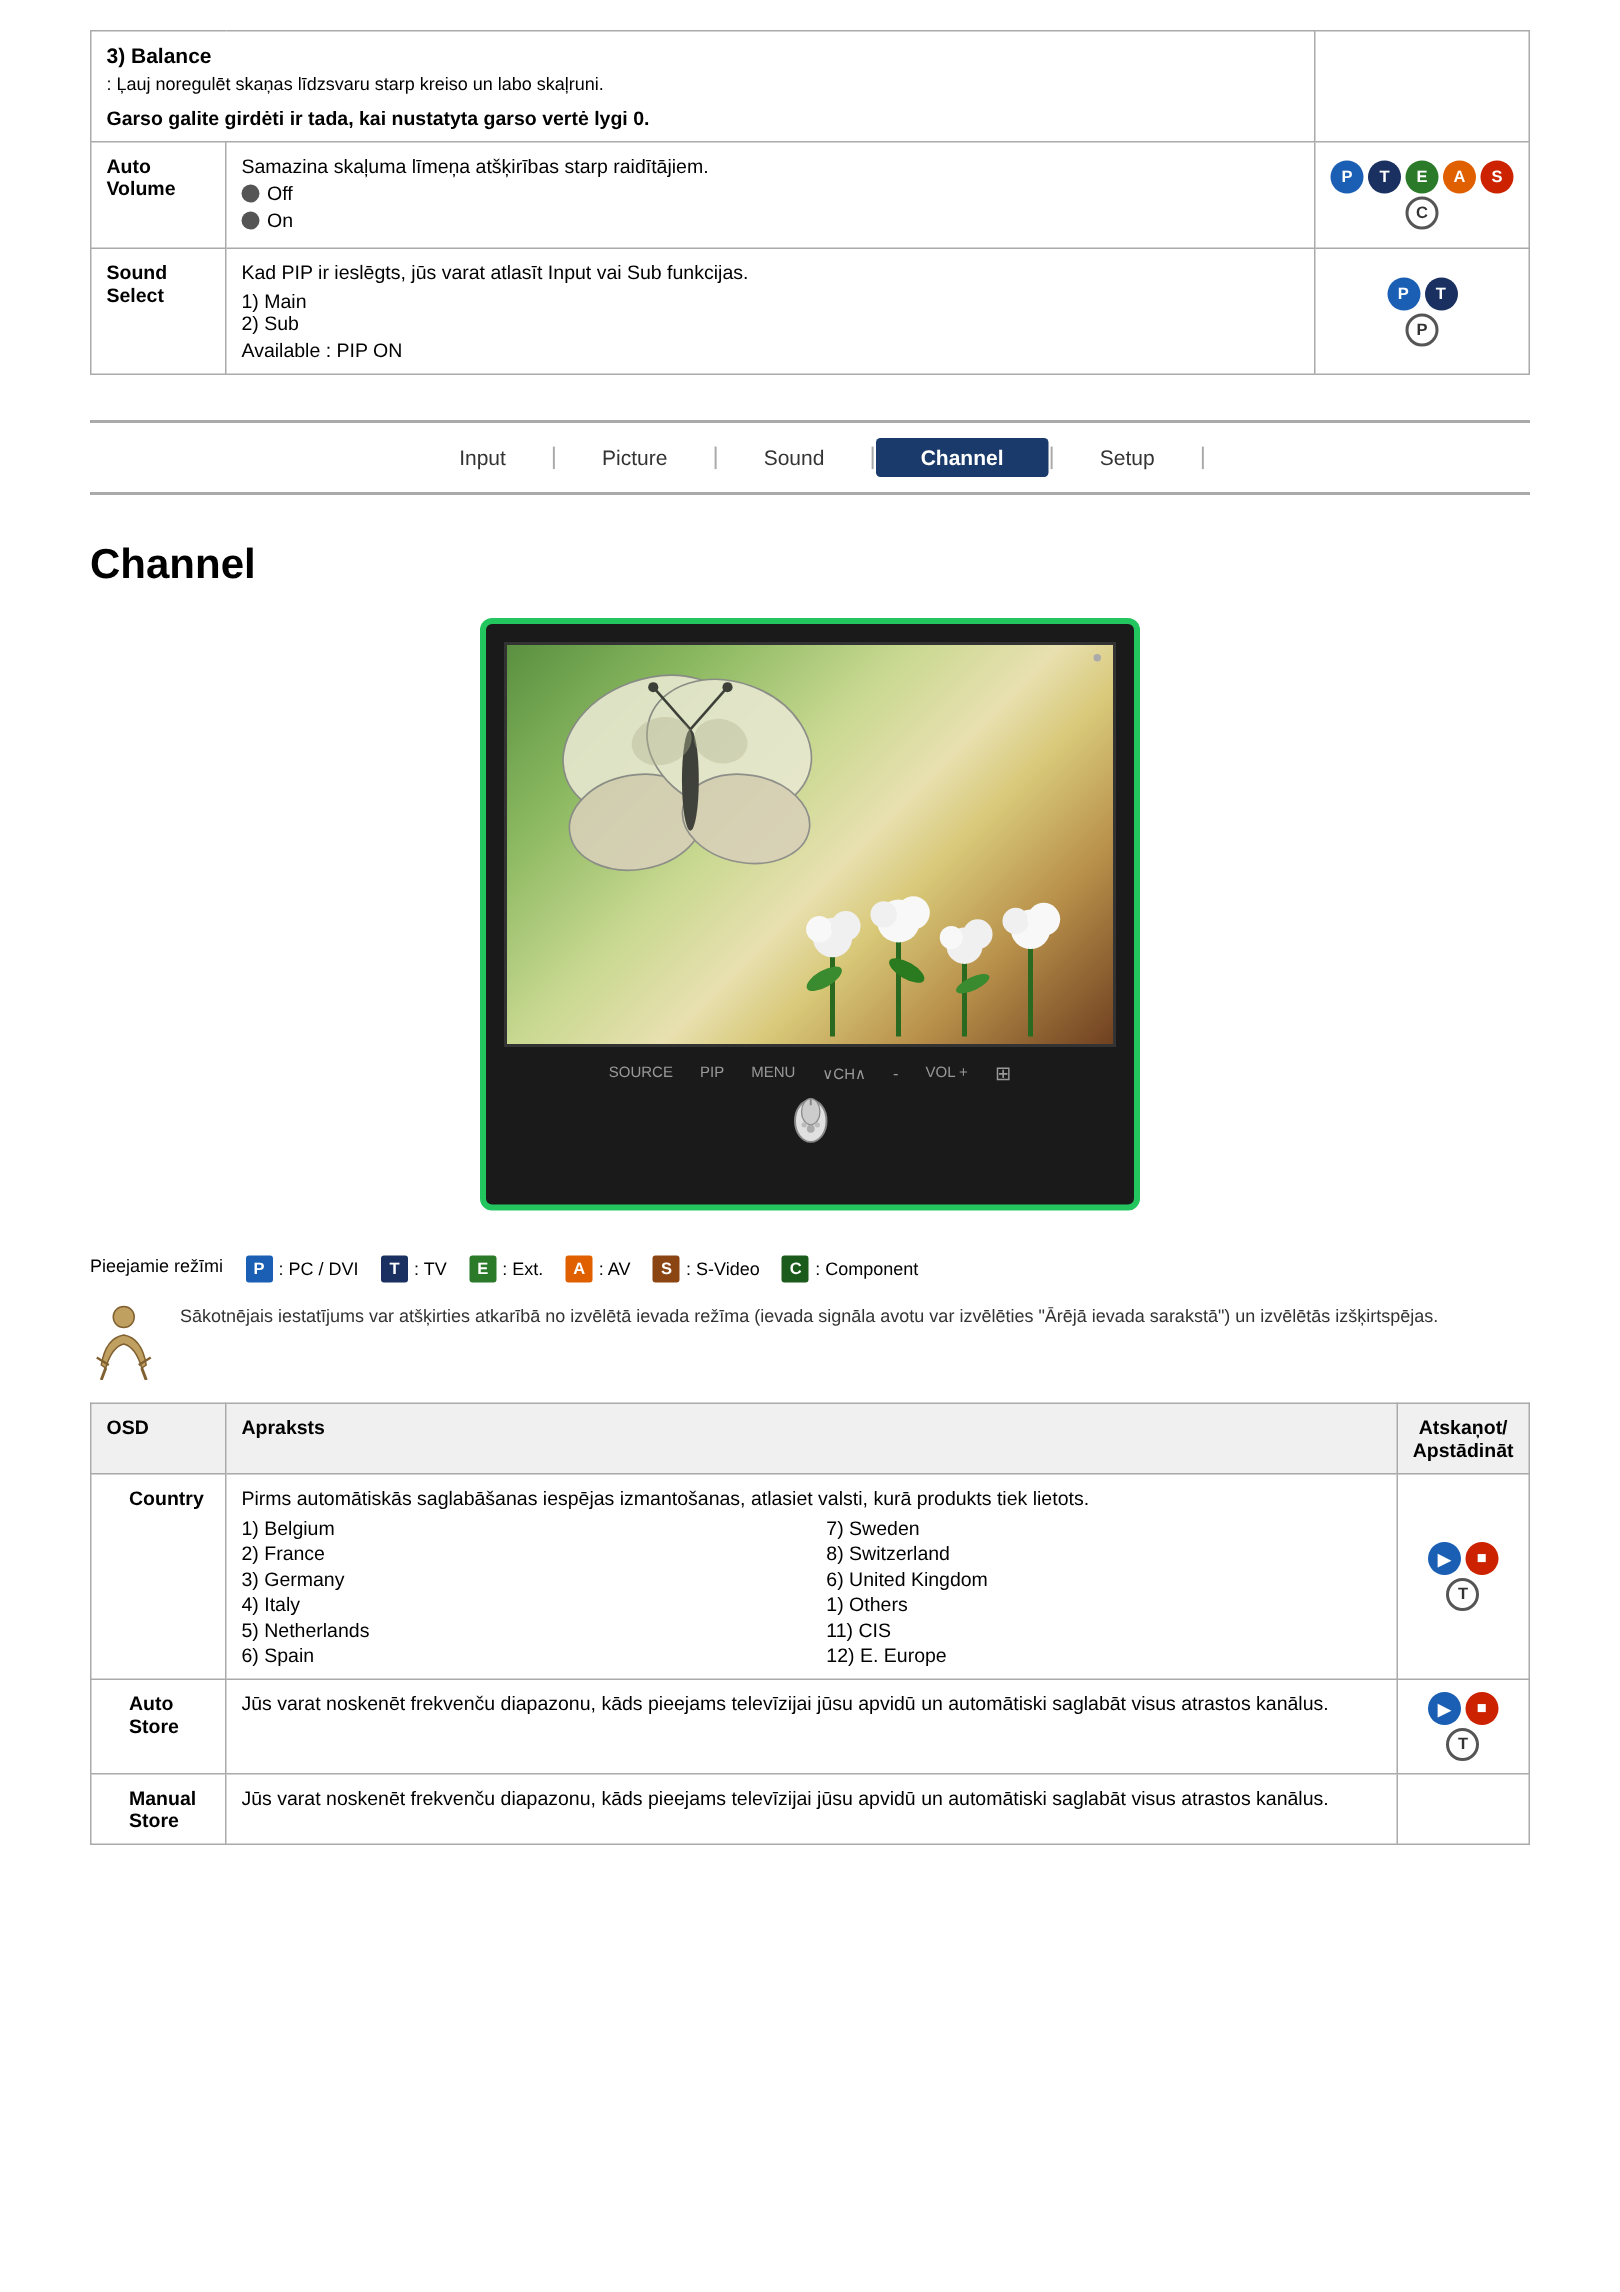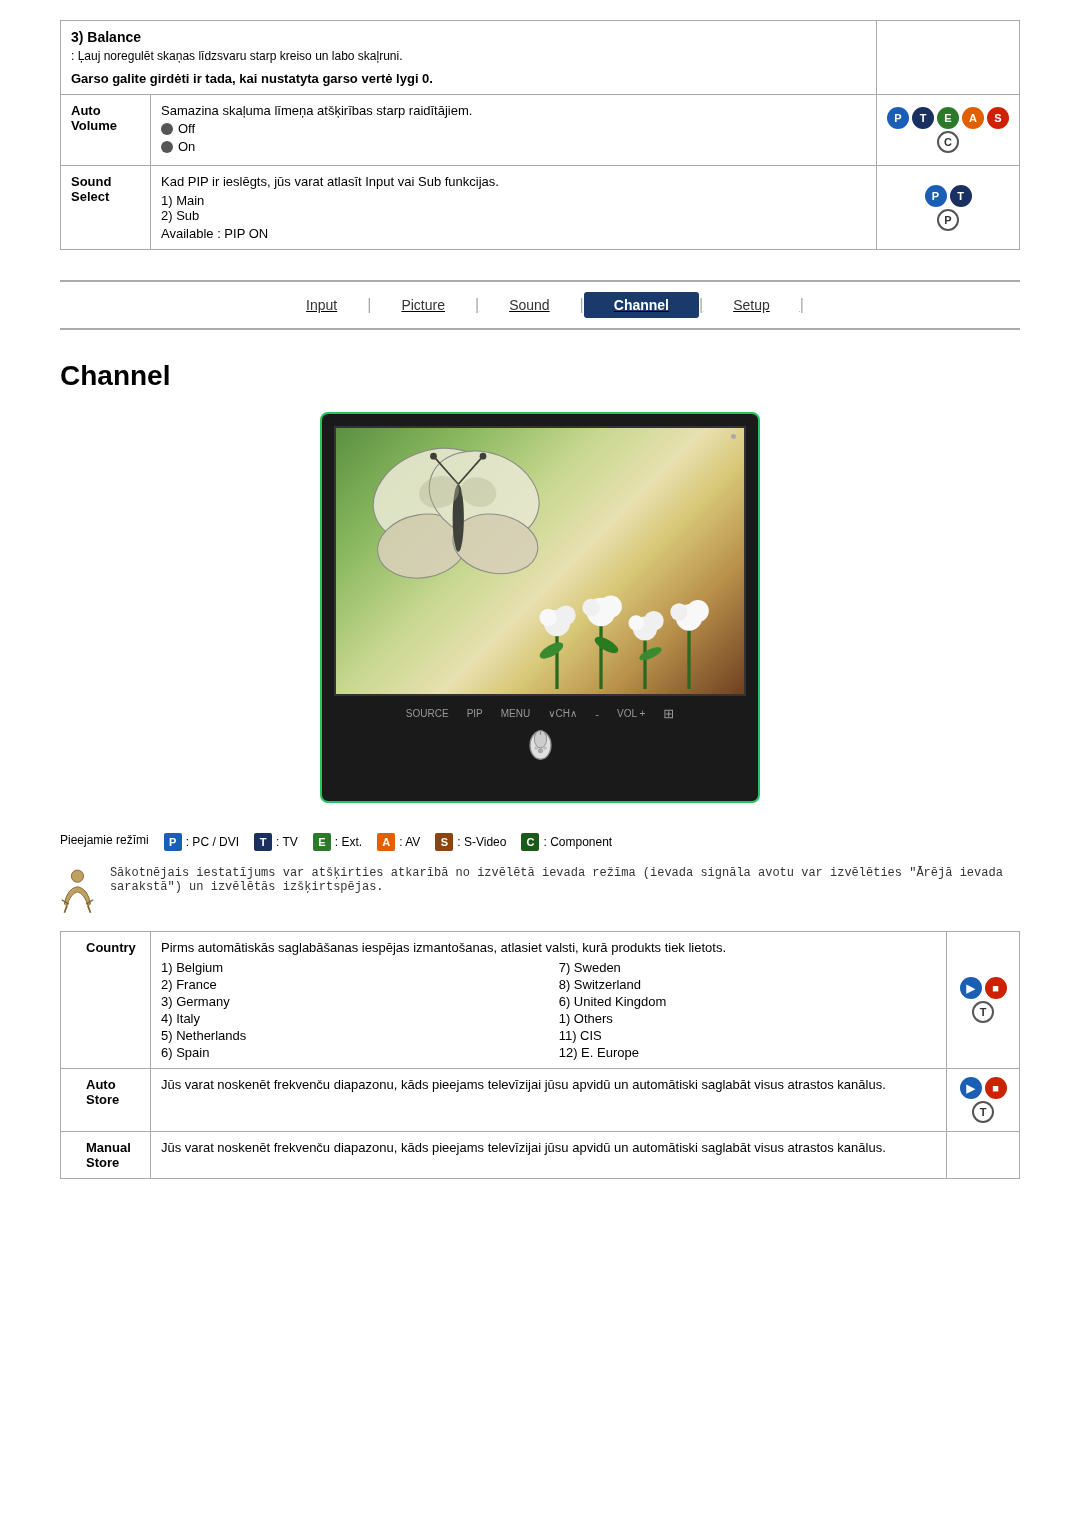--- a/index.html
+++ b/index.html
@@ -109,21 +109,20 @@
     
     .nav-bar {
       display: flex;
       align-items: center;
       border-top: 2px solid #aaa;
       border-bottom: 2px solid #aaa;
       padding: 10px 0;
       margin: 10px 0 30px 0;
       justify-content: center;
       gap: 0;
-      text-decoration: underline;
     }
     .nav-item {
       padding: 5px 30px;
       font-size: 14px;
       color: #333;
       cursor: pointer;
       white-space: nowrap;
     }
     .nav-separator {
       color: #aaa;
@@ -182,21 +181,20 @@
     .lb-brown { background: #8b4513; }
     .lb-darkgreen { background: #1a5a1a; }
 
     
     .warning-note {
       display: flex;
       align-items: flex-start;
       gap: 15px;
       margin: 10px 0 15px 0;
       font-size: 12px;
-      font-family: Liberation Mono, monospace;
     }
 
     
     .channel-table {
       width: 100%;
       border-collapse: collapse;
     }
     .channel-table td, .channel-table th {
       border: 1px solid #aaa;
       padding: 8px 10px;
@@ -296,21 +294,21 @@
   <span class="nav-separator">|</span>
   <span class="nav-item highlighted">Channel</span>
   <span class="nav-separator">|</span>
   <span class="nav-item">Setup</span>
   <span class="nav-separator">|</span>
 </div>
 
 <div class="channel-title">Channel</div>
 
 <div class="tv-container">
-  <div style="background:#1a1a1a; border:2px solid #22c55e; border-radius:8px; padding:12px 12px 40px 12px; width:440px;">
+  <div style="background:#1a1a1a; border:4px solid #22c55e; border-radius:8px; padding:12px 12px 40px 12px; width:440px;">
 
     <div style="width:100%; height:270px; background: linear-gradient(135deg, #5a9040 0%, #8ab860 20%, #c8d890 40%, #e8e0b0 55%, #d8c878 65%, #b8904a 80%, #704020 100%); position:relative; overflow:hidden; border:2px solid #333;">
 
       <svg viewBox="0 0 160 130" style="position:absolute; top:15px; left:30px; width:180px; height:150px; opacity:0.9;">
 
         <ellipse cx="60" cy="45" rx="55" ry="40" fill="#e8e8d0" stroke="#888" stroke-width="1" transform="rotate(-20,60,45)"></ellipse>
 
         <ellipse cx="50" cy="90" rx="40" ry="28" fill="#d8d0b8" stroke="#888" stroke-width="1" transform="rotate(-10,50,90)"></ellipse>
 
         <ellipse cx="105" cy="45" rx="50" ry="38" fill="#e8e8d0" stroke="#888" stroke-width="1" transform="rotate(20,105,45)"></ellipse>
@@ -416,20 +414,26 @@
     <line x1="32" y1="42" x2="35" y2="50" stroke="#806030" stroke-width="2"></line>
 
     <line x1="2" y1="35" x2="10" y2="40" stroke="#806030" stroke-width="1.5"></line>
     <line x1="30" y1="40" x2="38" y2="35" stroke="#806030" stroke-width="1.5"></line>
   </svg>
   <span style="font-size:12px; color:#333;">Sākotnējais iestatījums var atšķirties atkarībā no izvēlētā ievada režīma (ievada signāla avotu var izvēlēties "Ārējā ievada sarakstā") un izvēlētās izšķirtspējas.</span>
 </div>
 
 <table class="channel-table">
   <tbody>
+      <tr class="header-row">
+    <td>OSD</td>
+    <td>Apraksts</td>
+    <td style="width:80px; text-align:center; white-space:pre-line;">Atskaņot/
+Apstādināt</td>
+  </tr>
 
   <tr>
     <td class="label-cell">Country</td>
     <td>
       <div>Pirms automātiskās saglabāšanas iespējas izmantošanas, atlasiet valsti, kurā produkts tiek lietots.</div>
       <div class="two-col-list">
         <span>1) Belgium</span>
         <span>7) Sweden</span>
         <span>2) France</span>
         <span>8) Switzerland</span>

